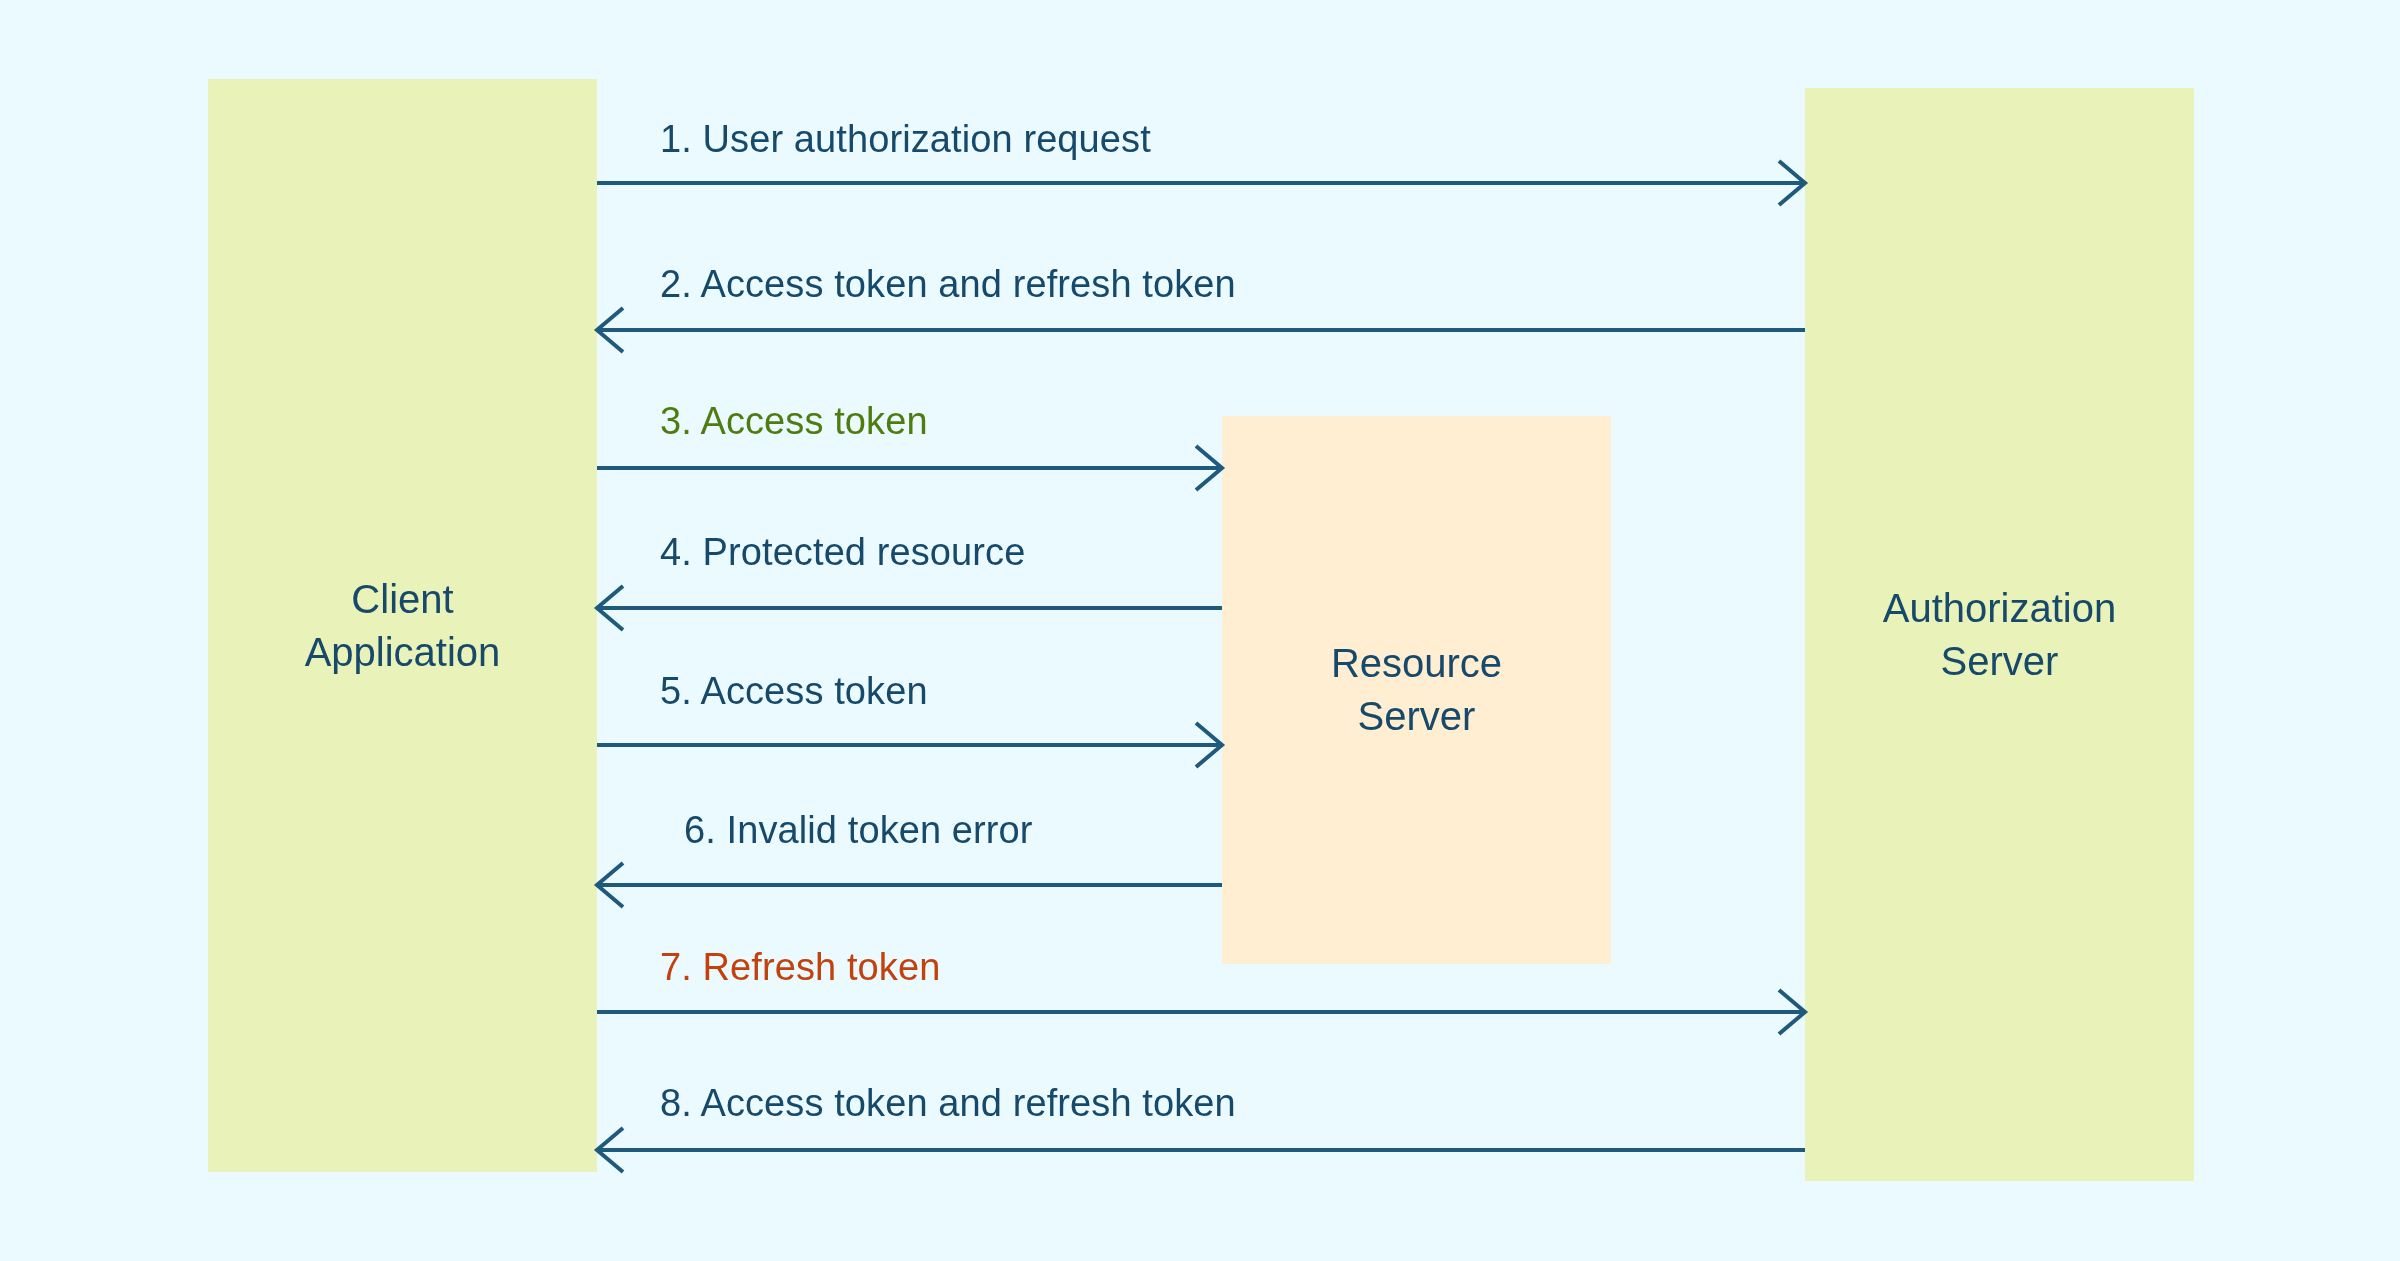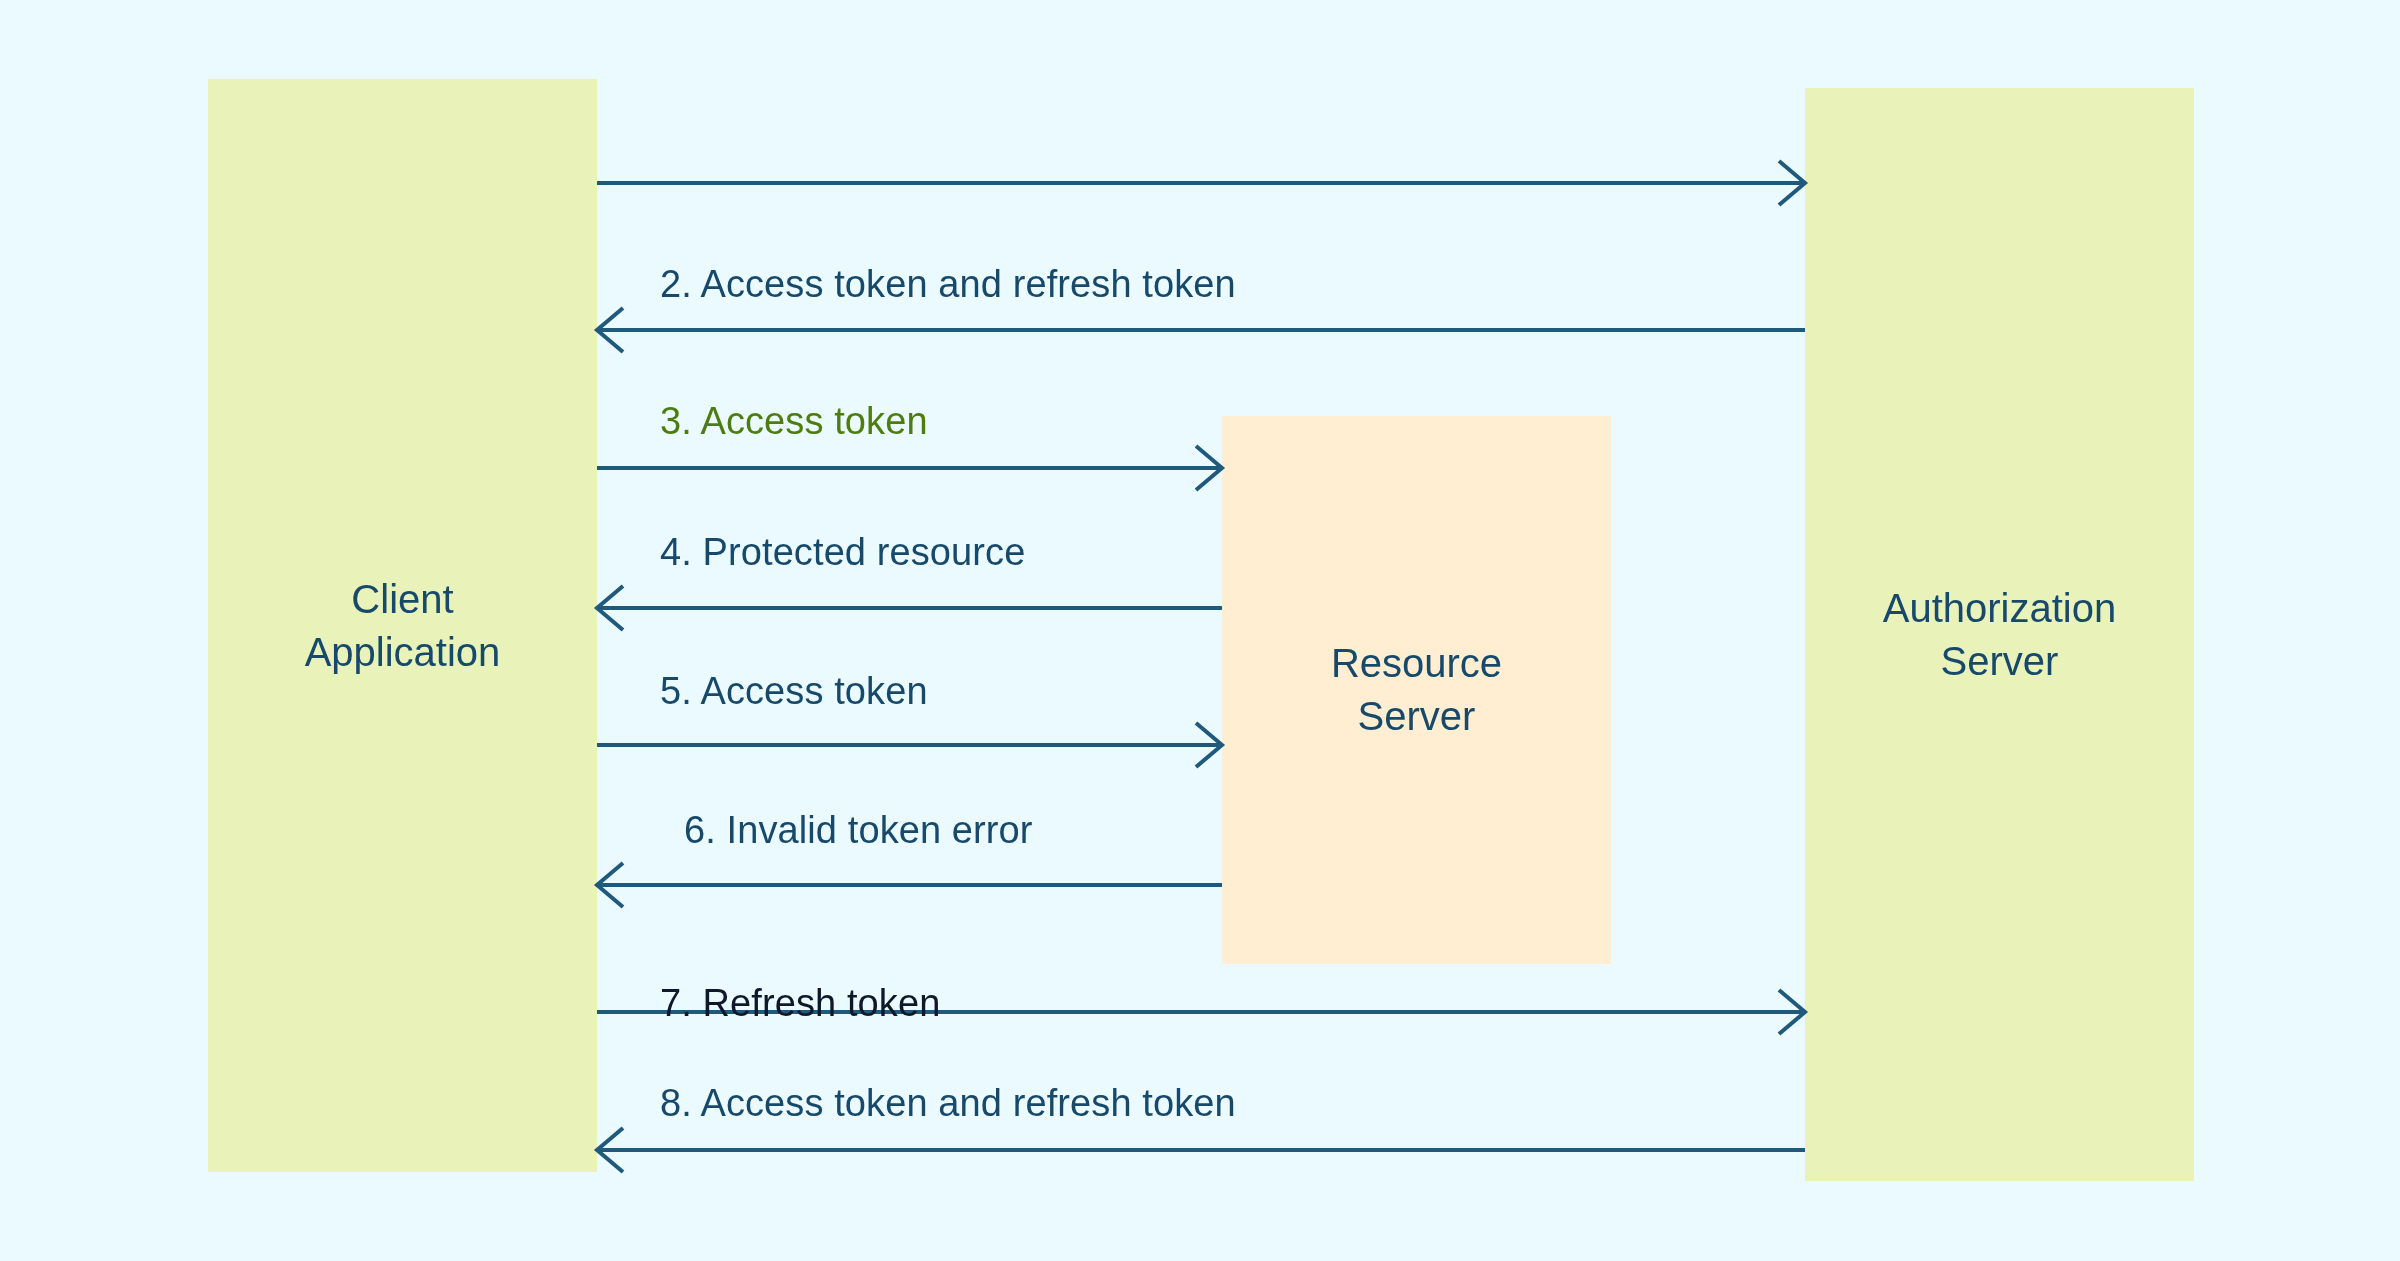--- a/index.html
+++ b/index.html
@@ -105,21 +105,22 @@
       <line x1="597" x2="1222" y1="745" y2="745" stroke="#1f5a7d" stroke-width="4"></line>
       <polyline points="1196,723 1222,745 1196,767" stroke="#1f5a7d" stroke-width="4" fill="none"></polyline>
       <line x1="597" x2="1222" y1="885" y2="885" stroke="#1f5a7d" stroke-width="4"></line>
       <polyline points="623,863 597,885 623,907" stroke="#1f5a7d" stroke-width="4" fill="none"></polyline>
       <line x1="597" x2="1805" y1="1012" y2="1012" stroke="#1f5a7d" stroke-width="4"></line>
       <polyline points="1779,990 1805,1012 1779,1034" stroke="#1f5a7d" stroke-width="4" fill="none"></polyline>
       <line x1="597" x2="1805" y1="1150" y2="1150" stroke="#1f5a7d" stroke-width="4"></line>
       <polyline points="623,1128 597,1150 623,1172" stroke="#1f5a7d" stroke-width="4" fill="none"></polyline>
     </svg>
 
+  <div class="msg-label" id="lbl-1" style="left: 660px; top: 118px; color: rgb(23, 73, 107);">1. User authorization request</div>
   <div class="msg-label" id="lbl-2" style="left: 660px; top: 263px; color: rgb(23, 73, 107);">2. Access token and refresh token</div>
   <div class="msg-label" id="lbl-3" style="left: 660px; top: 400px; color: #4d7c0f;">3. Access token</div>
   <div class="msg-label" id="lbl-4" style="left: 660px; top: 531px; color: rgb(23, 73, 107);">4. Protected resource</div>
   <div class="msg-label" id="lbl-5" style="left: 660px; top: 670px; color: rgb(23, 73, 107);">5. Access token</div>
   <div class="msg-label" id="lbl-6" style="left: 684px; top: 809px; color: rgb(23, 73, 107);">6. Invalid token error</div>
-  <div class="msg-label" id="lbl-7" style="left: 660px; top: 982px; color: #0f172a;">7. Refresh token</div>
+  <div class="msg-label" id="lbl-7" style="left: 660px; top: 946px; color: #c2410c;">7. Refresh token</div>
   <div class="msg-label" id="lbl-8" style="left: 660px; top: 1082px; color: rgb(23, 73, 107);">8. Access token and refresh token</div>
 
 </div>
 
 </body></html>

